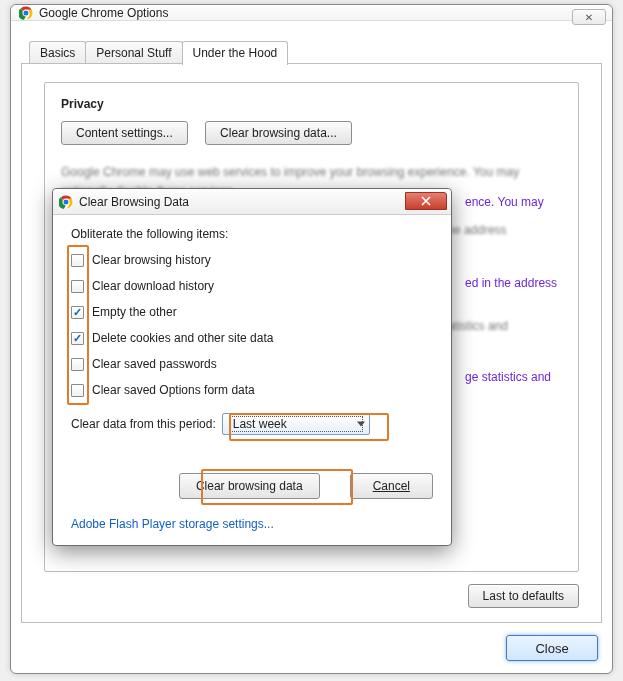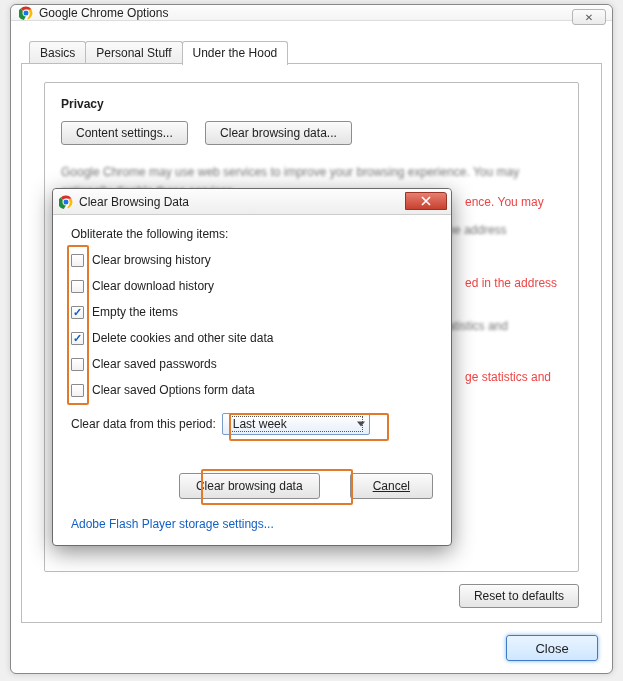--- a/index.html
+++ b/index.html
@@ -115,21 +115,21 @@
 
   .blurred-text {
     color: #777;
     filter: blur(1.5px);
     user-select: none;
     line-height: 1.6;
     margin-top: 18px;
   }
 
   .tail-text {
-    color: #ef4444;
+    color: #6d28d9;
     line-height: 1.6;
   }
   .tail1 { position:absolute; left: 454px; top: 188px; }
   .tail2 { position:absolute; left: 454px; top: 269px; }
   .tail3 { position:absolute; left: 454px; top: 363px; }
 
   .reset-btn {
     position: absolute;
     right: 22px; bottom: 14px;
   }
@@ -290,21 +290,21 @@
           <div class="blurred-text">
             Google Chrome may use web services to improve your browsing experience. You may<br>
             optionally disable these services.<br><br>
             Use a suggestion service to help complete searches and URLs typed in the address<br>
             bar<br><br>
             Use DNS pre-fetching to improve page load performance<br><br>
             Automatically send usage statistics and crash reports to Google usage statistics and<br>
             help make Chrome better
           </div>
         </div>
-        <span class="btn reset-btn">Reset to defaults</span>
+        <span class="btn reset-btn">Last to defaults</span>
       </div>
     </div>
   </div>
 
   <span class="tail-text tail1">ence. You may</span>
   <span class="tail-text tail2">ed in the address</span>
   <span class="tail-text tail3">ge statistics and</span>
 
   <div class="close-btn">Close</div>
 </div>
@@ -334,21 +334,21 @@
     <div class="check-row">
       <span class="cb"></span>
       <span>Clear browsing history</span>
     </div>
     <div class="check-row">
       <span class="cb"></span>
       <span>Clear download history</span>
     </div>
     <div class="check-row">
       <span class="cb checked"></span>
-      <span>Empty the items</span>
+      <span>Empty the other</span>
     </div>
     <div class="check-row">
       <span class="cb checked"></span>
       <span>Delete cookies and other site data</span>
     </div>
     <div class="check-row">
       <span class="cb"></span>
       <span>Clear saved passwords</span>
     </div>
     <div class="check-row">

